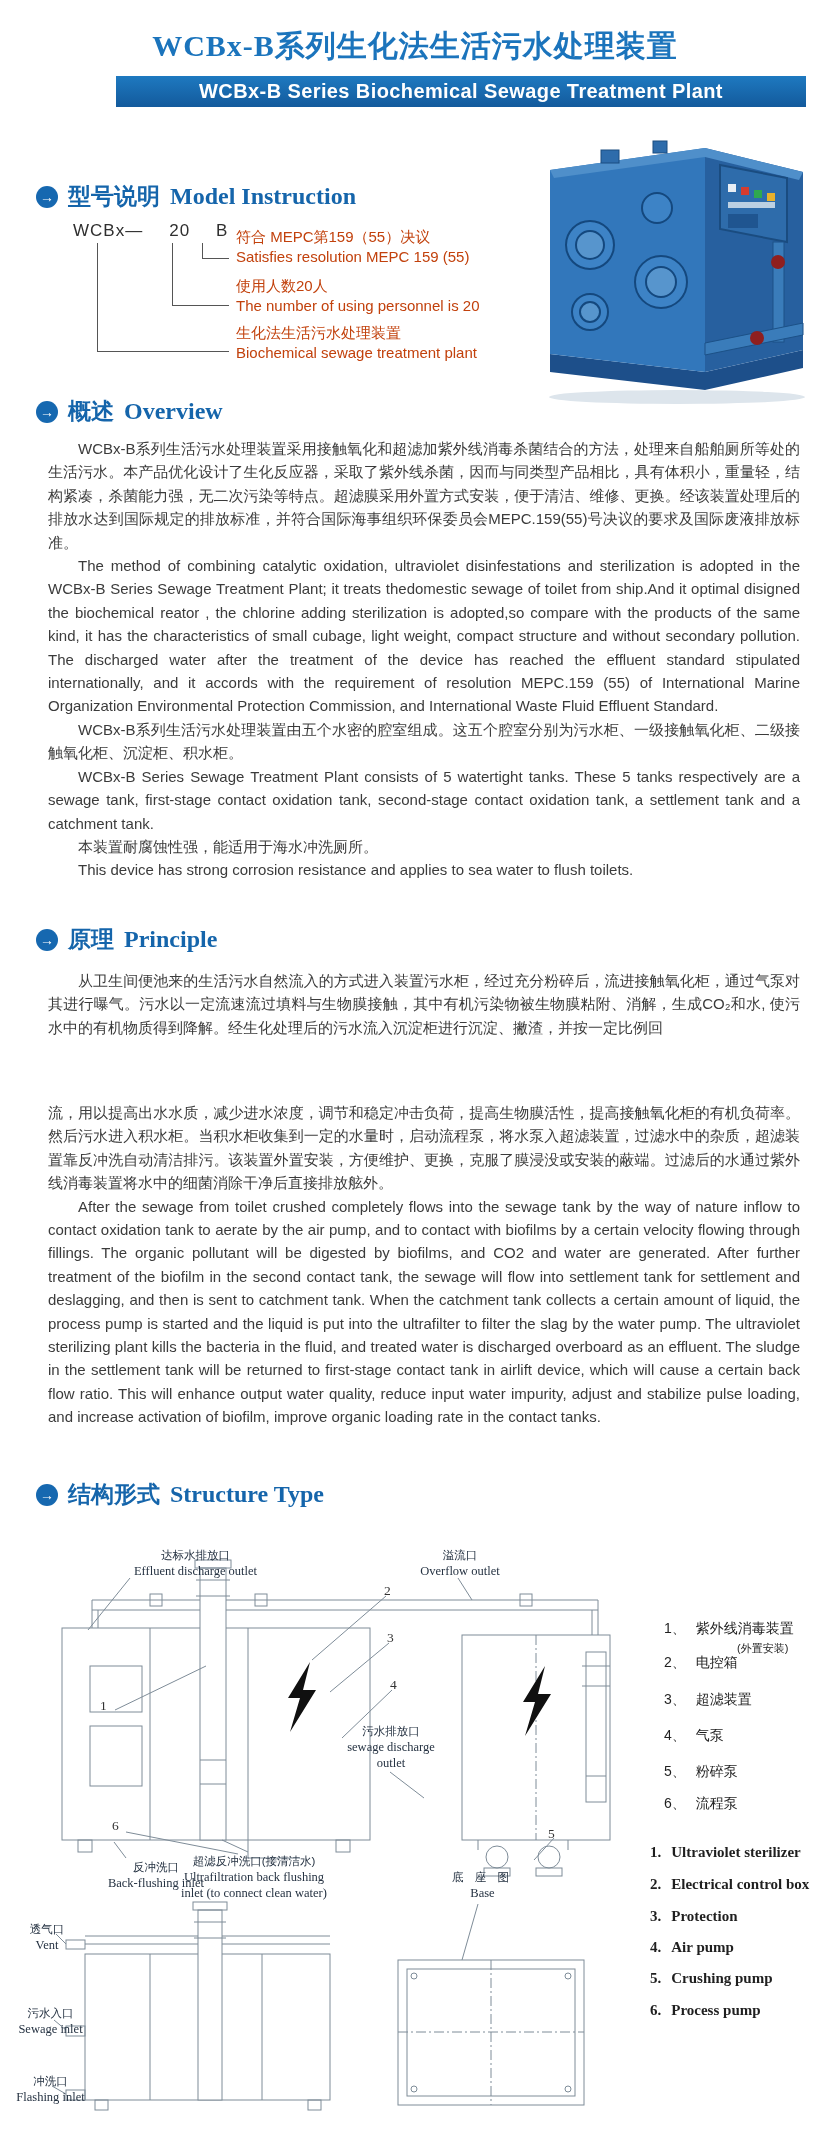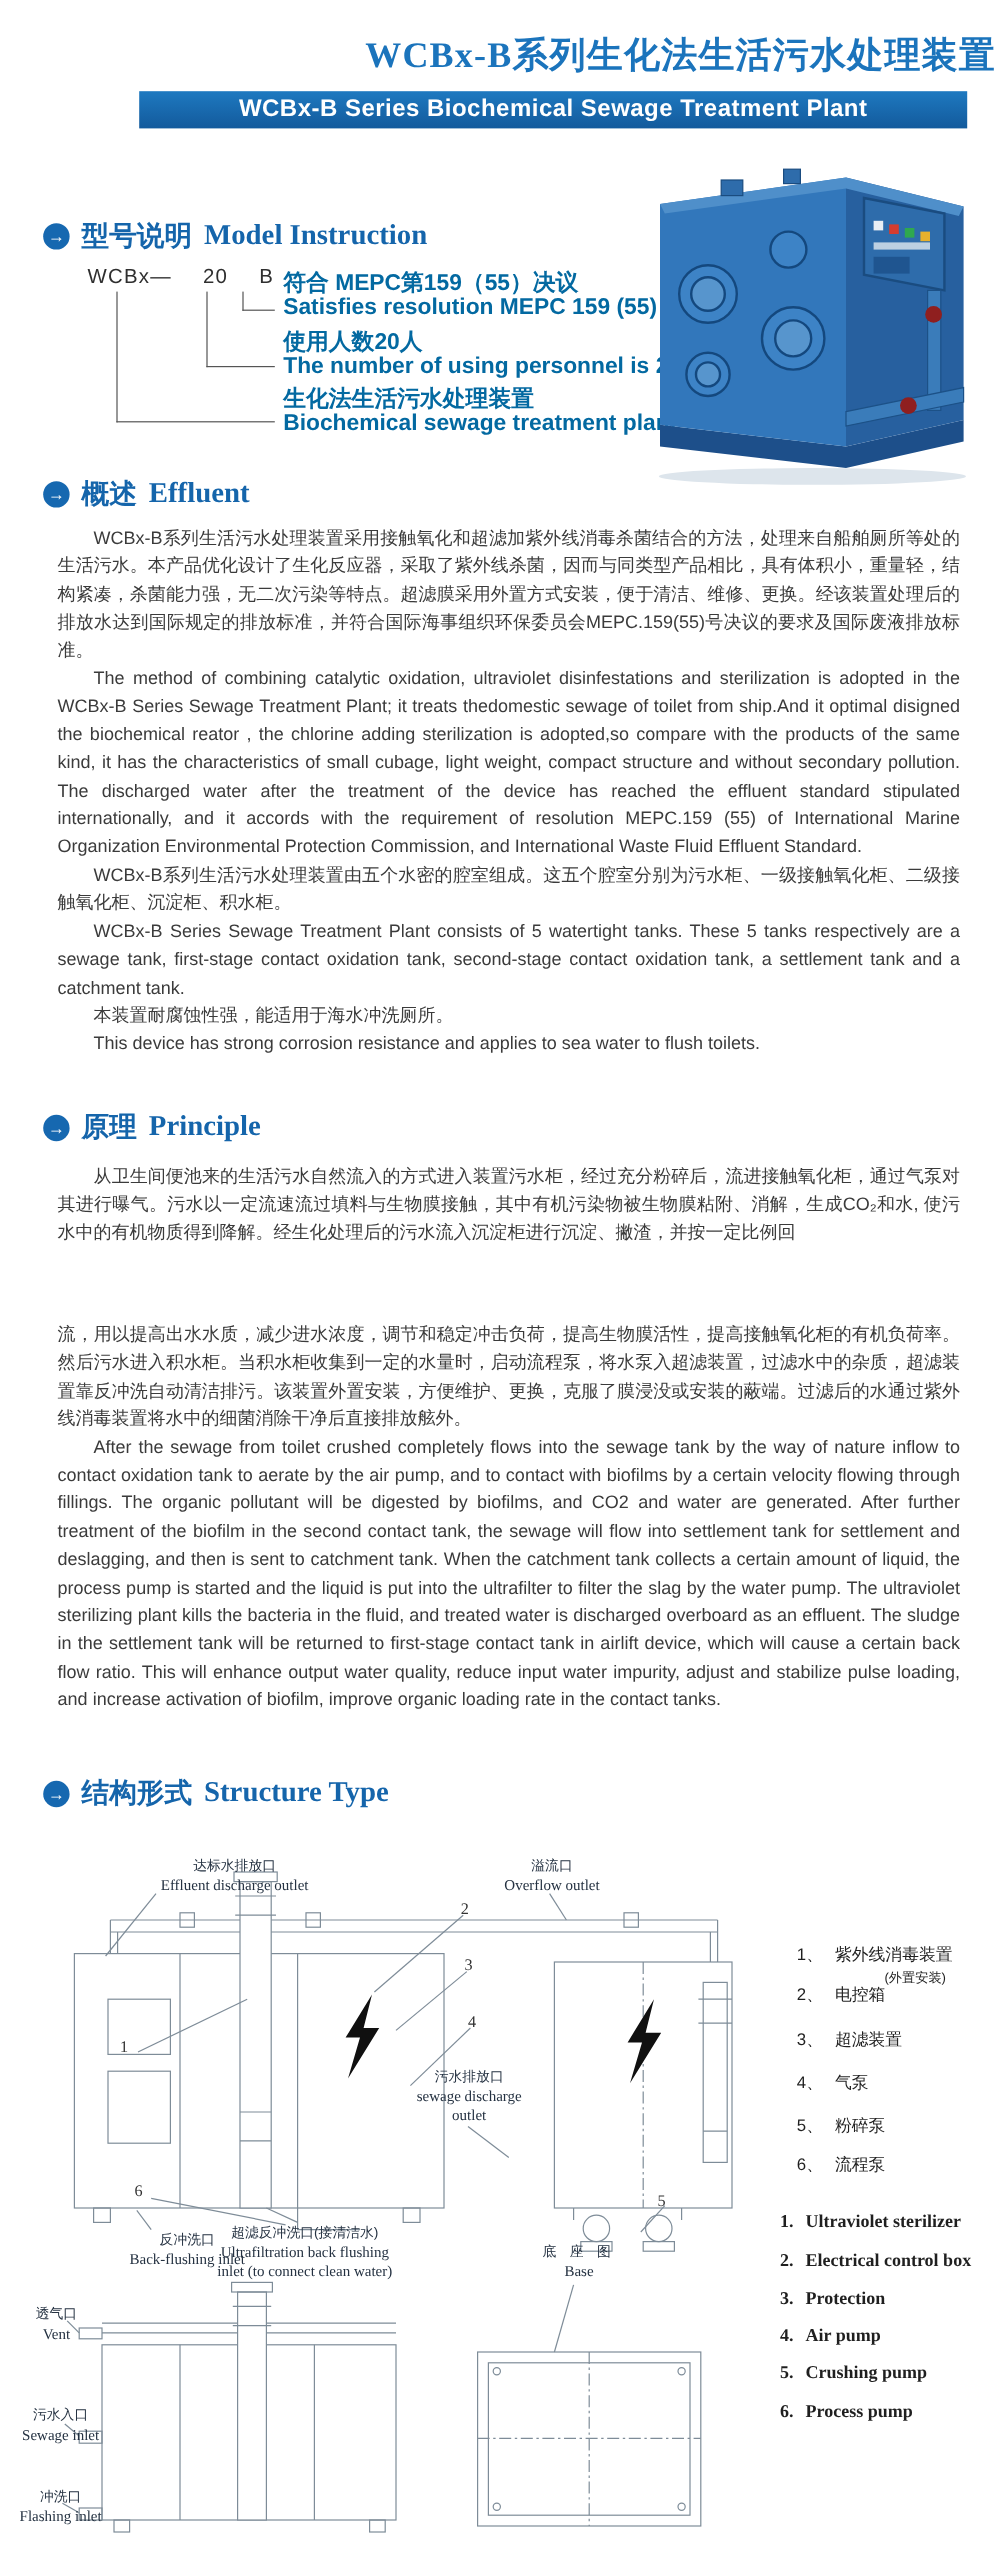--- a/index.html
+++ b/index.html
@@ -1,20 +1,20 @@
 <!DOCTYPE html>
 <html><head>
 <meta charset="utf-8">
 <style>
   html,body{margin:0;padding:0;background:#ffffff;}
   .page{position:relative;width:830px;height:2130px;background:#fff;overflow:hidden;
         font-family:"Liberation Sans","DejaVu Sans",sans-serif;color:#3b3b3b;}
 
   
-  .title{position:absolute;top:26px;left:0;width:100%;margin:0;text-align:right;
+  .title{position:absolute;top:26px;left:0;width:100%;margin:0;text-align:center;
          font-family:"Liberation Serif","DejaVu Serif",serif;font-size:30px;font-weight:bold;
          color:#1b74bc;letter-spacing:1px;}
   .banner{position:absolute;top:76px;left:116px;width:690px;height:31px;
           background:linear-gradient(180deg,#1e79c0 0%,#135a9c 100%);
           display:flex;align-items:center;justify-content:center;}
   .banner span{color:#fff;font-size:20px;font-weight:bold;letter-spacing:.4px;text-align:right;}
 
   
   .sec-header{position:absolute;left:36px;display:flex;align-items:center;gap:10px;}
   .sec-icon{width:22px;height:22px;border-radius:50%;background:#1668b0;color:#fff;flex:0 0 22px;
@@ -23,21 +23,21 @@
   .sec-en{font-size:24px;font-weight:bold;color:#1565ab;font-family:"Liberation Serif","DejaVu Serif",serif;}
 
   
   .model-code{position:absolute;left:73px;top:221px;display:flex;gap:26px;
               font-size:17px;color:#2f2f2f;letter-spacing:1px;}
   .conn{position:absolute;border-left:1px solid #555;border-bottom:1px solid #555;}
   #conn-b{left:202px;top:243px;width:26px;height:15px;}
   #conn-20{left:172px;top:243px;width:56px;height:62px;}
   #conn-wcbx{left:97px;top:243px;width:131px;height:108px;}
   .ann{position:absolute;left:236px;line-height:20px;}
-  .ann div{font-size:19px;color:#0369a1;font-weight:bold;}
+  .ann div{font-size:15px;color:#c2410c;}
   #ann-0{top:227px}#ann-1{top:276px}#ann-2{top:323px}
 
   
   .photo{position:absolute;left:535px;top:110px;}
 
   
   .textblock{position:absolute;left:48px;width:752px;text-align:justify;}
   .textblock p{margin:0;text-indent:2em;font-size:15px;line-height:23.4px;color:#3b3b3b;}
   .textblock p.noindent{text-indent:0;}
   #overview-text{top:437px;}
@@ -126,21 +126,21 @@
       <circle cx="243" cy="152" r="7" fill="#8f1f1f"></circle>
       <circle cx="222" cy="228" r="7" fill="#8f1f1f"></circle>
       <rect x="66" y="40" width="18" height="13" fill="#2e6cab" stroke="#1a4c80"></rect>
       <rect x="118" y="31" width="14" height="12" fill="#2e6cab" stroke="#1a4c80"></rect>
     </g>
   </svg>
 
   <div class="sec-header" style="top:396px;">
     <span class="sec-icon">→</span>
     <span class="sec-cn">概述</span>
-    <span class="sec-en">Effluent</span>
+    <span class="sec-en">Overview</span>
   </div>
 
   <div class="textblock" id="overview-text">
     <p>WCBx-B系列生活污水处理装置采用接触氧化和超滤加紫外线消毒杀菌结合的方法，处理来自船舶厕所等处的生活污水。本产品优化设计了生化反应器，采取了紫外线杀菌，因而与同类型产品相比，具有体积小，重量轻，结构紧凑，杀菌能力强，无二次污染等特点。超滤膜采用外置方式安装，便于清洁、维修、更换。经该装置处理后的排放水达到国际规定的排放标准，并符合国际海事组织环保委员会MEPC.159(55)号决议的要求及国际废液排放标准。</p>
     <p>The method of combining catalytic oxidation, ultraviolet disinfestations and sterilization is adopted in the WCBx-B Series Sewage Treatment Plant; it treats thedomestic sewage of toilet from ship.And it optimal disigned the biochemical reator , the chlorine adding sterilization is adopted,so compare with the products of the same kind, it has the characteristics of small cubage, light weight, compact structure and without secondary pollution. The discharged water after the treatment of the device has reached the effluent standard stipulated internationally, and it accords with the requirement of resolution MEPC.159 (55) of International Marine Organization Environmental Protection Commission, and International Waste Fluid Effluent Standard.</p>
     <p>WCBx-B系列生活污水处理装置由五个水密的腔室组成。这五个腔室分别为污水柜、一级接触氧化柜、二级接触氧化柜、沉淀柜、积水柜。</p>
     <p>WCBx-B Series Sewage Treatment Plant consists of 5 watertight tanks. These 5 tanks respectively are a sewage tank, first-stage contact oxidation tank, second-stage contact oxidation tank, a settlement tank and a catchment tank.</p>
     <p>本装置耐腐蚀性强，能适用于海水冲洗厕所。</p>
     <p>This device has strong corrosion resistance and applies to sea water to flush toilets.</p>
   </div>

